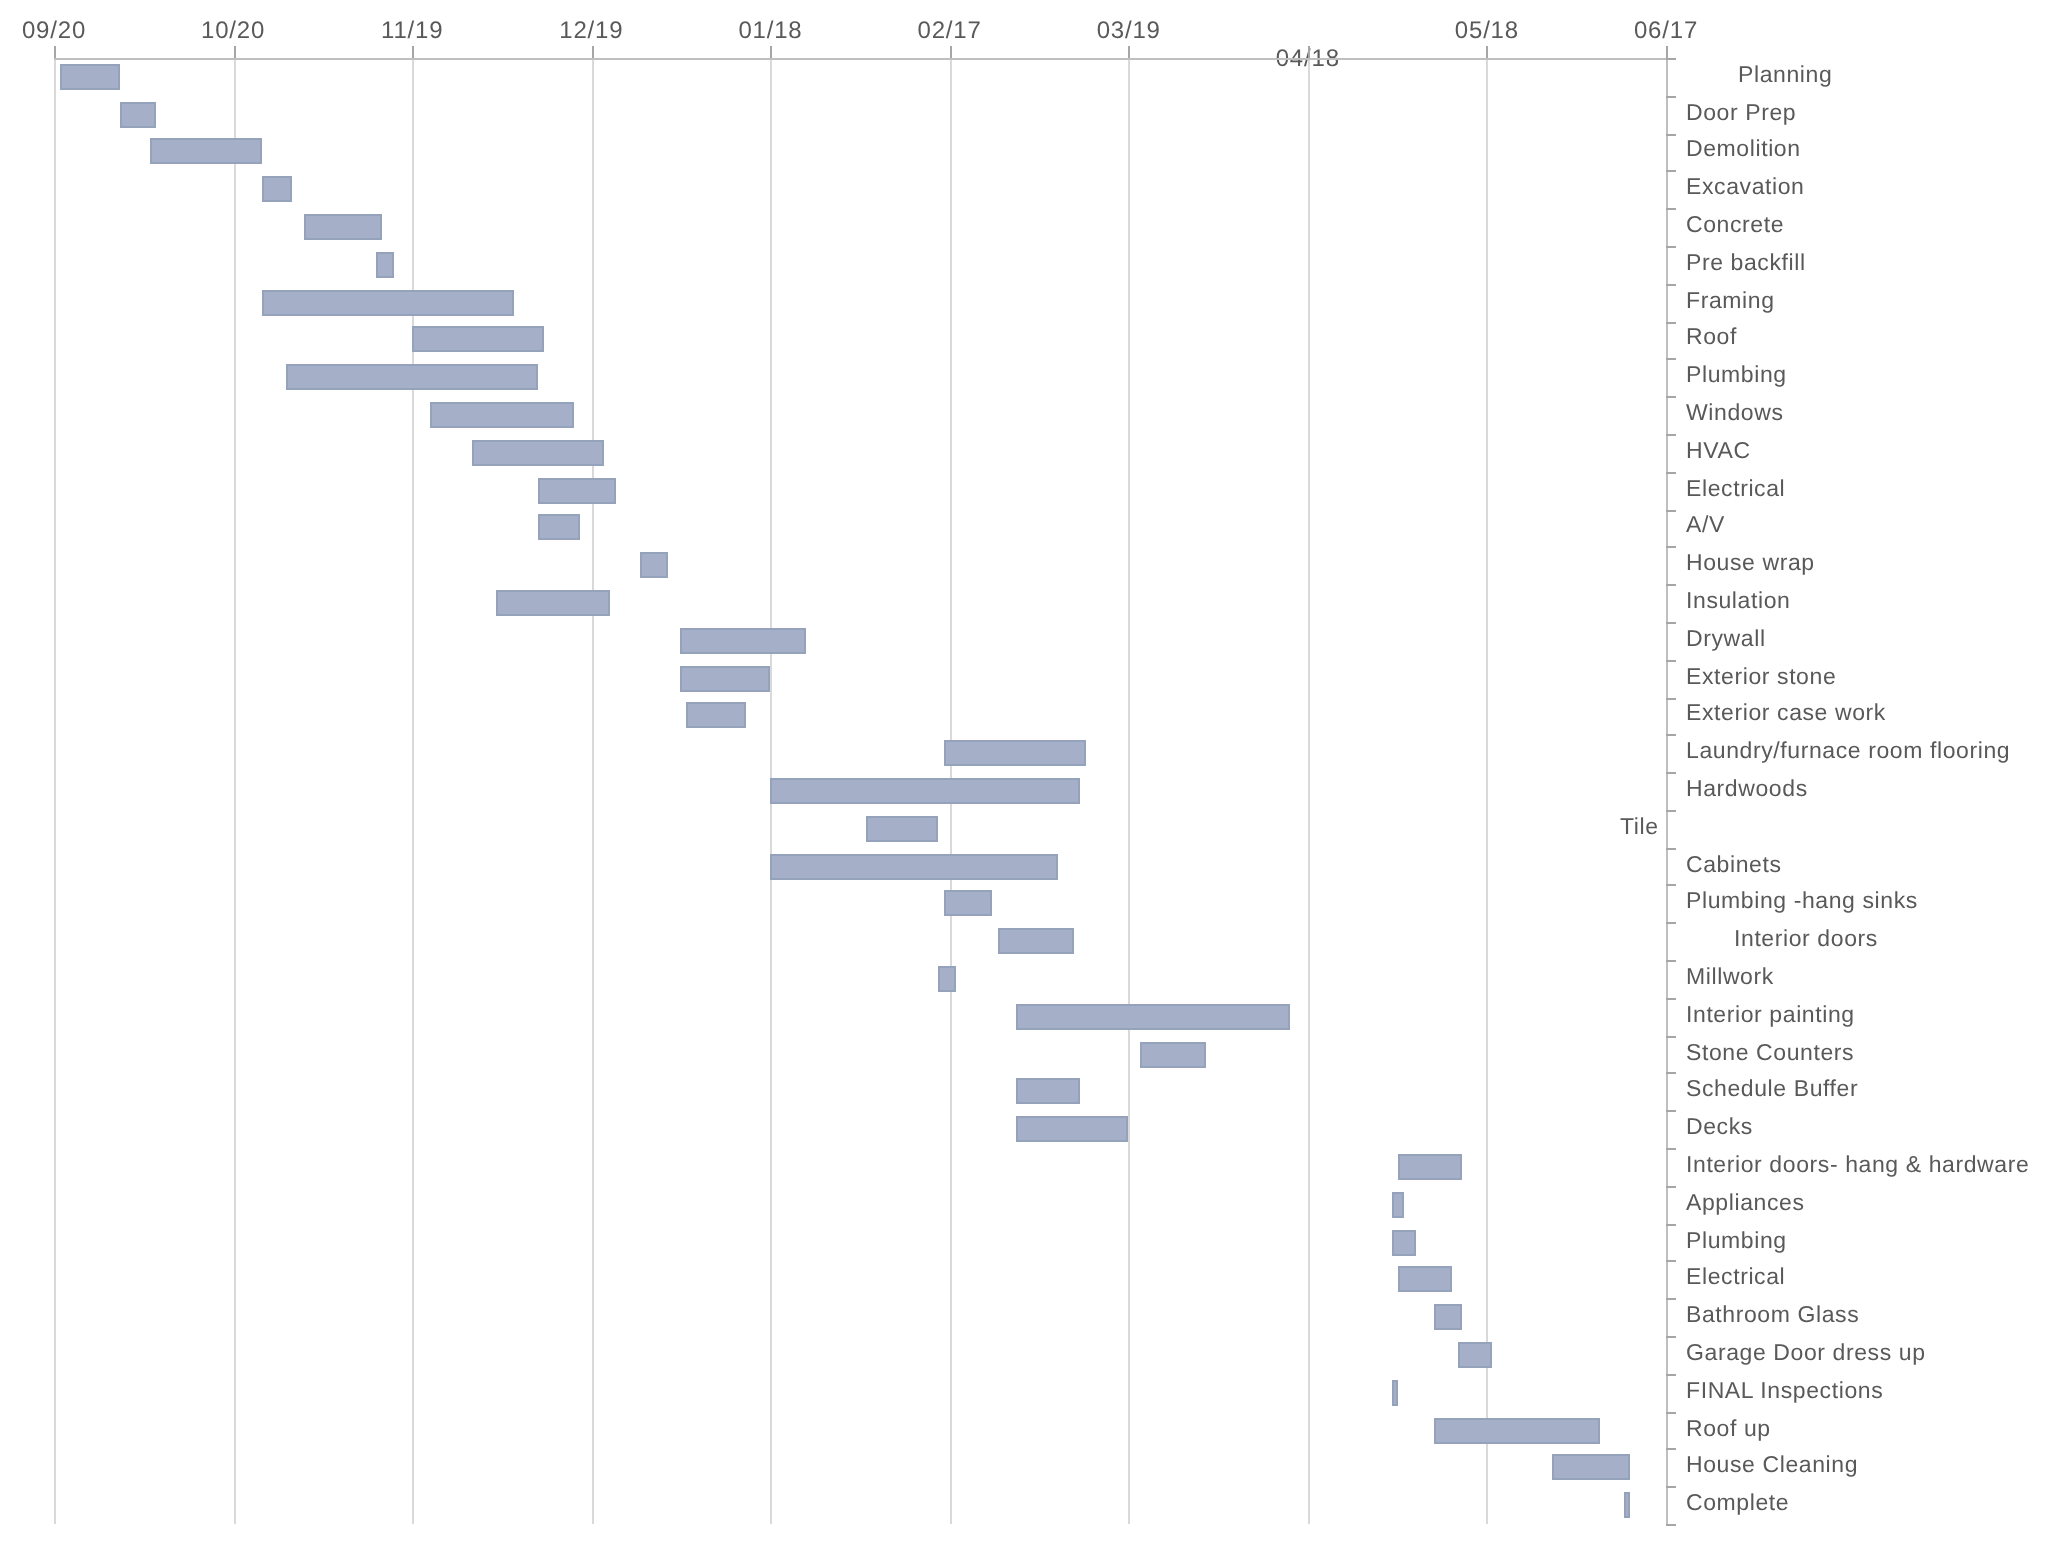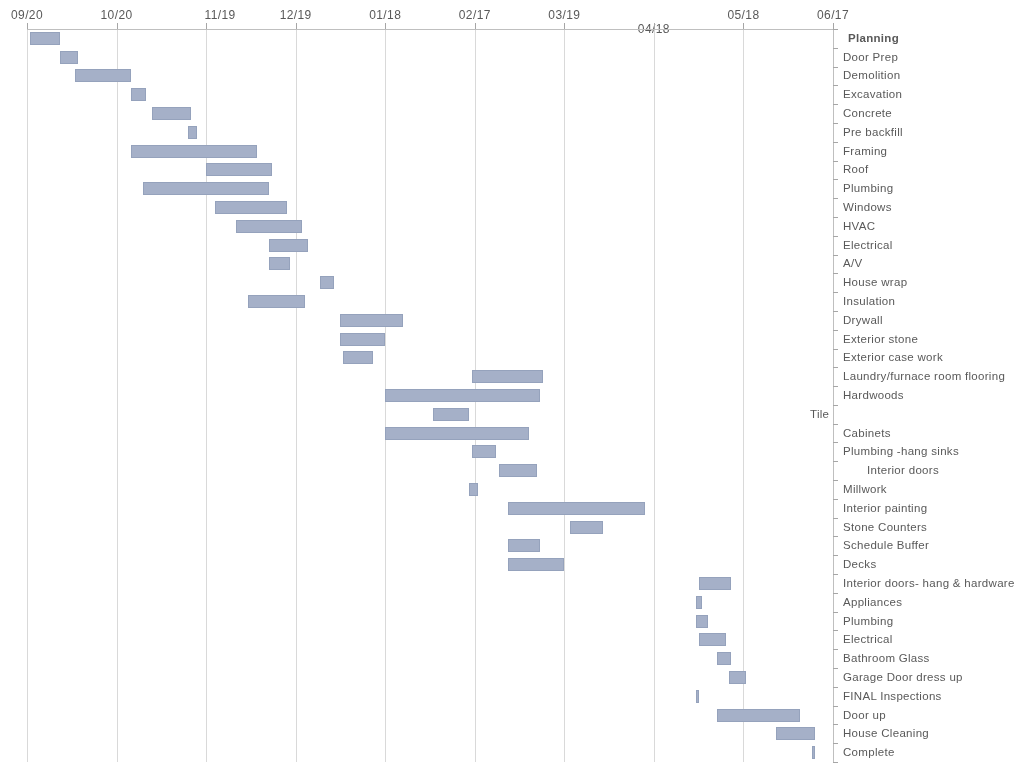--- a/index.html
+++ b/index.html
@@ -23,32 +23,32 @@
   }
   .y-tick{position:absolute;height:1px;width:5px;background:#a6a6a6;}
 </style>
 </head>
 <body>
 
 <div id="screen">
   <div id="x-axis-labels">
       <div class="x-tick-label" style="left: 27px; top: 8px; color: rgb(89, 89, 89);">09/20</div>
       <div class="x-tick-label" style="left: 116.556px; top: 8px; color: rgb(89, 89, 89);">10/20</div>
-      <div class="x-tick-label" style="left: 206.111px; top: 8px; color: rgb(89, 89, 89); margin-left: 14px;">11/19</div>
+      <div class="x-tick-label" style="left: 206.111px; top: 8px; color: rgb(89, 89, 89);">11/19</div>
       <div class="x-tick-label" style="left: 295.667px; top: 8px; color: rgb(89, 89, 89);">12/19</div>
       <div class="x-tick-label" style="left: 385.222px; top: 8px; color: rgb(89, 89, 89); text-align: right;">01/18</div>
       <div class="x-tick-label" style="left: 474.778px; top: 8px; color: rgb(89, 89, 89);">02/17</div>
       <div class="x-tick-label" style="left: 564.333px; top: 8px; color: rgb(89, 89, 89);">03/19</div>
       <div class="x-tick-label" style="left: 653.889px; top: 22px; color: rgb(89, 89, 89);">04/18</div>
       <div class="x-tick-label" style="left: 743.444px; top: 8px; color: rgb(89, 89, 89);">05/18</div>
       <div class="x-tick-label" style="left: 833px; top: 8px; color: rgb(89, 89, 89);">06/17</div>
     </div>
   <div id="plot-area"></div>
   <div id="task-labels">
-      <div class="task-label" style="left: 848px; top: 31.8974px; color: rgb(89, 89, 89); font-weight: bold;">Planning</div>
+      <div class="task-label" style="left: 869px; top: 31.8974px; color: rgb(89, 89, 89);">Planning</div>
       <div class="task-label" style="left: 843px; top: 50.6923px; color: rgb(89, 89, 89);">Door Prep</div>
       <div class="task-label" style="left: 843px; top: 69.4872px; color: rgb(89, 89, 89); text-align: center;">Demolition</div>
       <div class="task-label" style="left: 843px; top: 88.2821px; color: rgb(89, 89, 89);">Excavation</div>
       <div class="task-label" style="left: 843px; top: 107.077px; color: rgb(89, 89, 89);">Concrete</div>
       <div class="task-label" style="left: 843px; top: 125.872px; color: rgb(89, 89, 89);">Pre backfill</div>
       <div class="task-label" style="left: 843px; top: 144.667px; color: rgb(89, 89, 89);">Framing</div>
       <div class="task-label" style="left: 843px; top: 163.462px; color: rgb(89, 89, 89);">Roof</div>
       <div class="task-label" style="left: 843px; top: 182.256px; color: rgb(89, 89, 89);">Plumbing</div>
       <div class="task-label" style="left: 843px; top: 201.051px; color: rgb(89, 89, 89);">Windows</div>
       <div class="task-label" style="left: 843px; top: 219.846px; color: rgb(89, 89, 89);">HVAC</div>
@@ -70,21 +70,21 @@
       <div class="task-label" style="left: 843px; top: 520.564px; color: rgb(89, 89, 89);">Stone Counters</div>
       <div class="task-label" style="left: 843px; top: 539.359px; color: rgb(89, 89, 89);">Schedule Buffer</div>
       <div class="task-label" style="left: 843px; top: 558.154px; color: rgb(89, 89, 89);">Decks</div>
       <div class="task-label" style="left: 843px; top: 576.949px; color: rgb(89, 89, 89); text-align: center;">Interior doors- hang &amp; hardware</div>
       <div class="task-label" style="left: 843px; top: 595.744px; color: rgb(89, 89, 89);">Appliances</div>
       <div class="task-label" style="left: 843px; top: 614.538px; color: rgb(89, 89, 89);">Plumbing</div>
       <div class="task-label" style="left: 843px; top: 633.333px; color: rgb(89, 89, 89);">Electrical</div>
       <div class="task-label" style="left: 843px; top: 652.128px; color: rgb(89, 89, 89);">Bathroom Glass</div>
       <div class="task-label" style="left: 843px; top: 670.923px; color: rgb(89, 89, 89);">Garage Door dress up</div>
       <div class="task-label" style="left: 843px; top: 689.718px; color: rgb(89, 89, 89);">FINAL Inspections</div>
-      <div class="task-label" style="left: 843px; top: 708.513px; color: rgb(89, 89, 89);">Door up</div>
+      <div class="task-label" style="left: 843px; top: 708.513px; color: rgb(89, 89, 89);">Roof up</div>
       <div class="task-label" style="left: 843px; top: 727.308px; color: rgb(89, 89, 89);">House Cleaning</div>
       <div class="task-label" style="left: 843px; top: 746.103px; color: rgb(89, 89, 89);">Complete</div>
     </div>
 <div class="gridline" style="left: 27px; top: 29px; height: 733px; background: rgb(217, 217, 217);"></div>
     <div class="x-tick" style="left: 27px; top: 23px;"></div>
     <div class="gridline" style="left: 116.556px; top: 29px; height: 733px; background: rgb(217, 217, 217);"></div>
     <div class="x-tick" style="left: 116.556px; top: 23px;"></div>
     <div class="gridline" style="left: 206.111px; top: 29px; height: 733px; background: rgb(217, 217, 217);"></div>
     <div class="x-tick" style="left: 206.111px; top: 23px;"></div>
     <div class="gridline" style="left: 295.667px; top: 29px; height: 733px; background: rgb(217, 217, 217);"></div>

